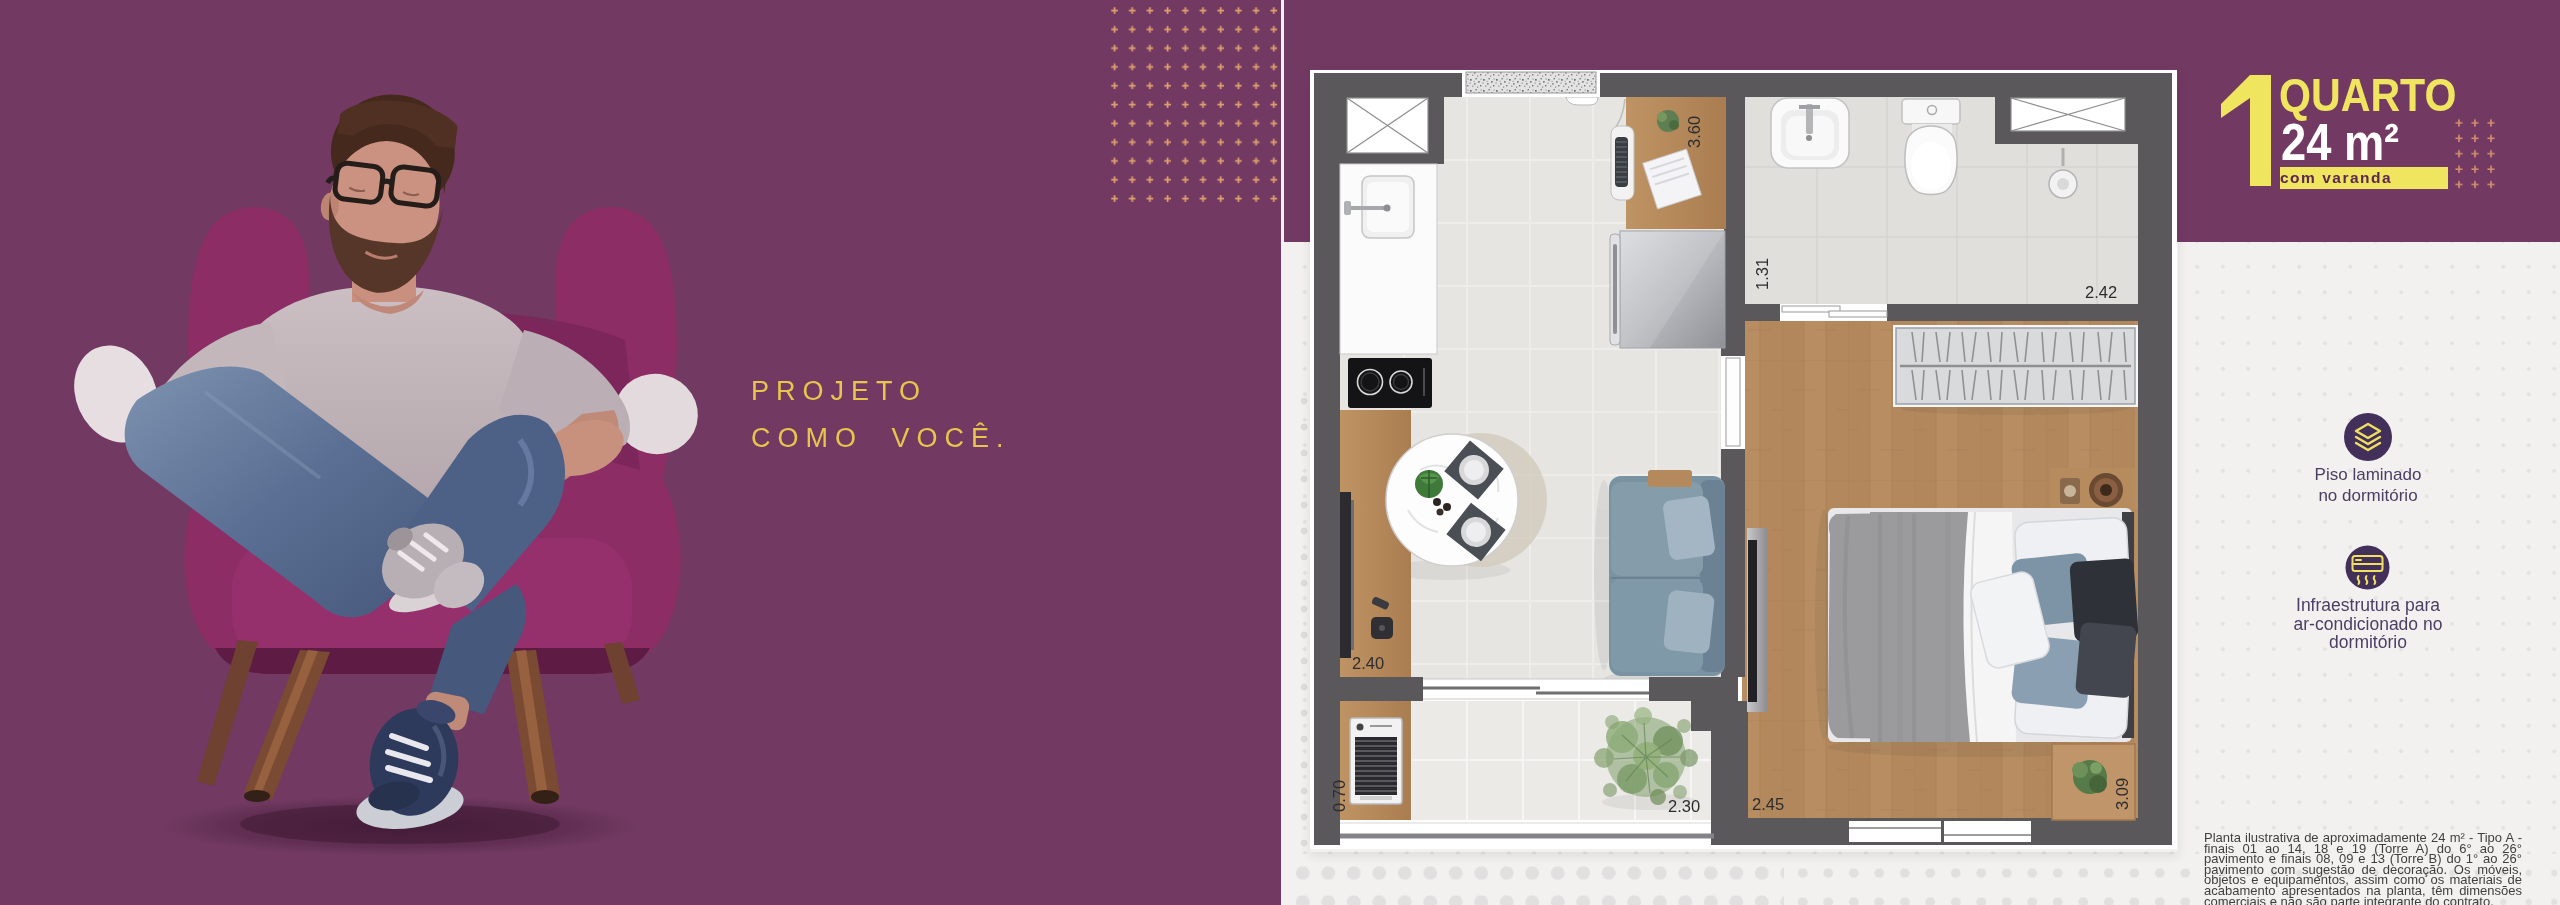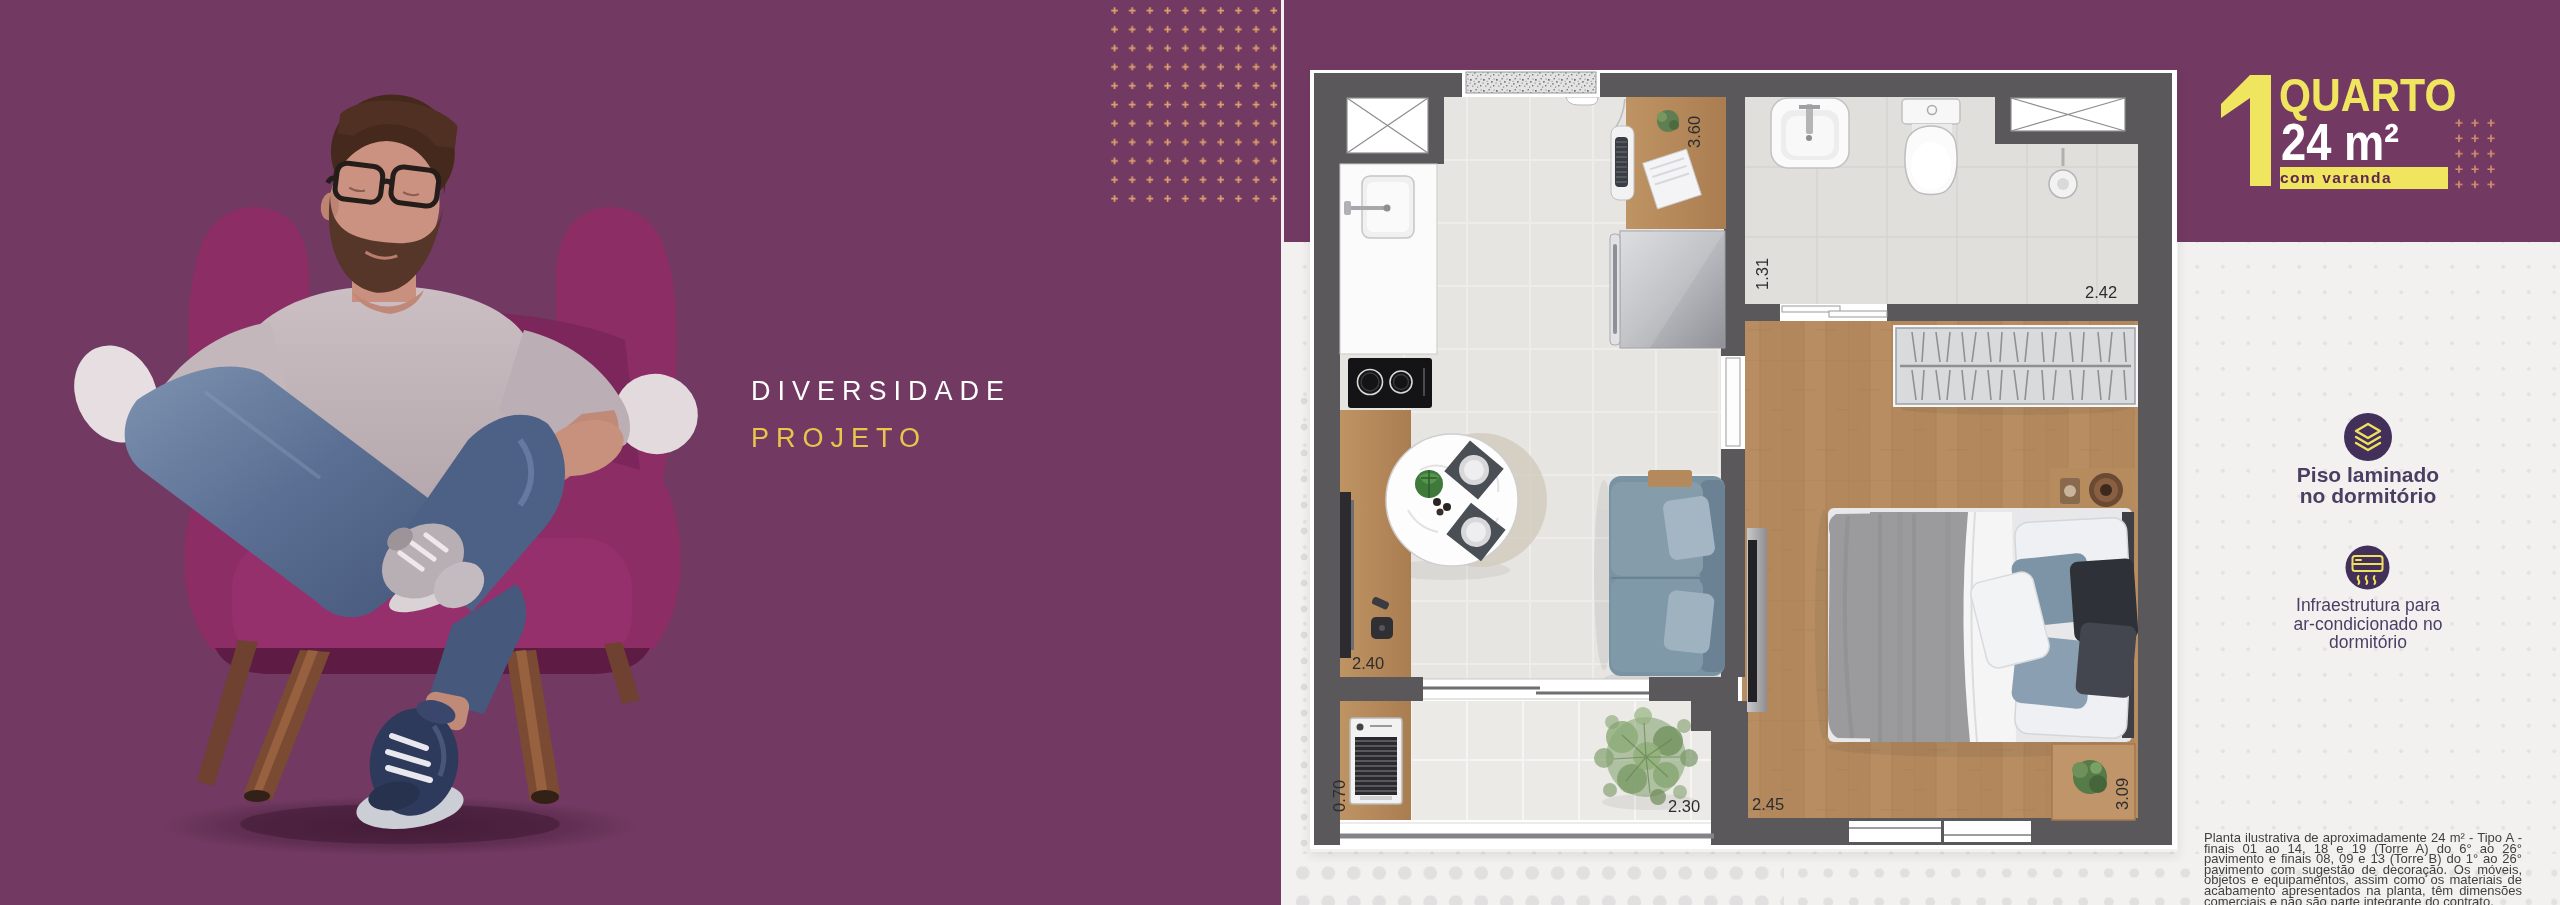--- a/index.html
+++ b/index.html
@@ -39,26 +39,26 @@
     <pattern id="plusA" width="17.7" height="18.8" patternUnits="userSpaceOnUse">
       <path d="M3.2 6.5 H9.8 M6.5 3.2 V9.8" stroke="#dfa06b" stroke-width="1.7" fill="none"></path>
     </pattern>
   </defs>
   <rect x="0" y="0" width="178" height="208" fill="url(#plusA)"></rect>
 </svg>
 
 <div class="abs" style="left:751px;top:368px;width:480px;font-size:27px;line-height:47px;
      letter-spacing:7px;word-spacing:14px;color:#ffffff;font-weight:400;">
 
-  <div>DIVERSIDADE</div>
 
 
 
   <div style="color:#e9c64b;">PROJETO</div>
 
+  <div style="color:#e9c64b;">COMO VOCÊ.</div>
 </div>
 
 <svg class="abs" style="left:60px;top:80px;" width="680" height="790" viewBox="60 80 680 790">
 <defs>
   <radialGradient id="chairsh" cx="0.5" cy="0.5" r="0.5">
     <stop offset="0" stop-color="#2e0d24" stop-opacity="0.5"></stop>
     <stop offset="0.7" stop-color="#2e0d24" stop-opacity="0.25"></stop>
     <stop offset="1" stop-color="#2e0d24" stop-opacity="0"></stop>
   </radialGradient>
   <linearGradient id="jeans1" x1="0" y1="0" x2="1" y2="1">
@@ -548,21 +548,21 @@
 <svg class="abs" style="left:2343px;top:412px;" width="50" height="50" viewBox="0 0 50 50">
   <circle cx="25" cy="25" r="24" fill="#42305a"></circle>
   <g stroke="#f0e05f" stroke-width="2.4" fill="none" stroke-linejoin="round" stroke-linecap="round">
     <path d="M25 12 L37 19 L25 26 L13 19 Z"></path>
     <path d="M13 25 L25 32 L37 25"></path>
     <path d="M13 31 L25 38 L37 31"></path>
   </g>
 </svg>
 
 <div class="abs" style="left:2248px;top:464px;width:240px;text-align:center;color:#4a3e63;
-     font-weight:bold;font-size:21px;line-height:21px;">Piso laminado<br>no dormitório</div>
+     font-weight:normal;font-size:17px;line-height:21px;">Piso laminado<br>no dormitório</div>
 
 <svg class="abs" style="left:2345px;top:545px;" width="45" height="45" viewBox="0 0 45 45">
   <circle cx="22.5" cy="22.5" r="22" fill="#42305a"></circle>
   <g stroke="#f0e05f" stroke-width="2" fill="none" stroke-linecap="round">
     <rect x="7.5" y="11" width="30" height="15" rx="2.5"></rect>
     <path d="M7.5 19 H37.5"></path>
     <path d="M11 15 H16"></path>
     <path d="M13.5 31 q-1.5 2 0 4 q1.5 2 0 4 M21.5 31 q-1.5 2 0 4 q1.5 2 0 4 M29.5 31 q-1.5 2 0 4 q1.5 2 0 4"></path>
   </g>
 </svg>

